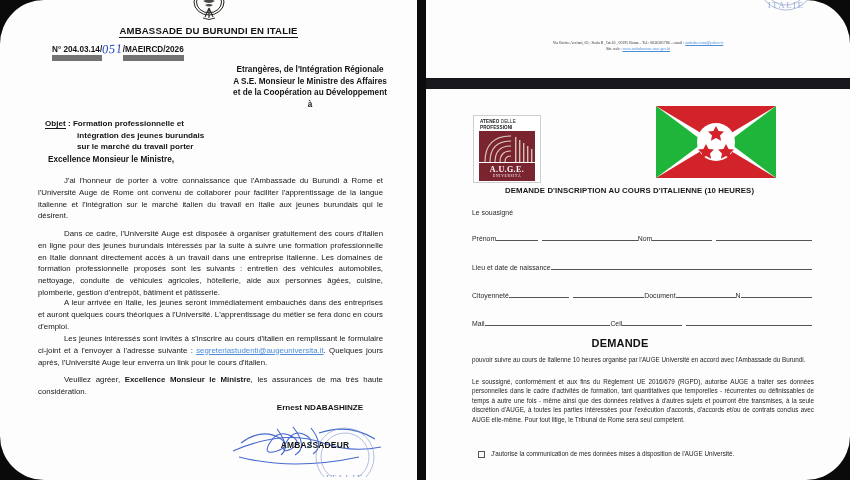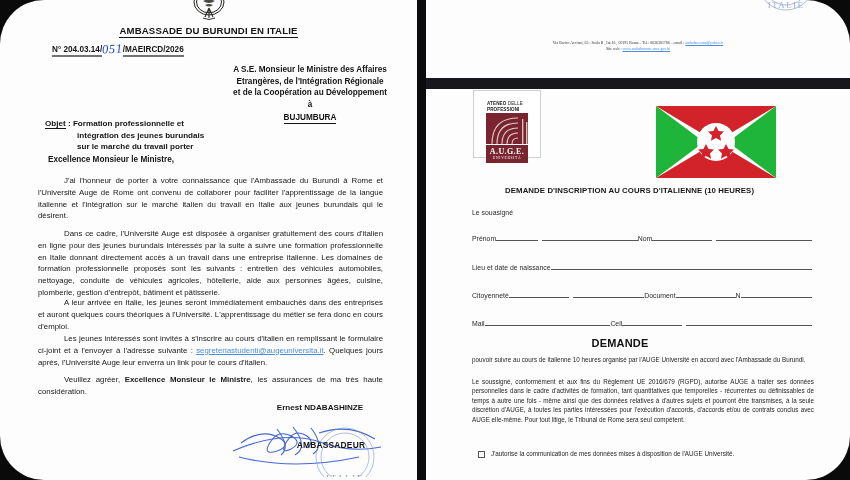--- a/index.html
+++ b/index.html
@@ -19,21 +19,21 @@
   .amb-title{
     position:absolute;left:0;top:25px;width:417px;text-align:center;
     font-size:9.6px;font-weight:bold;color:#141414;letter-spacing:.15px;
   }
   .amb-title span{border-bottom:1px solid #141414;padding-bottom:1px;}
 
   .ref-line{
     position:absolute;left:52px;top:41px;font-size:8.2px;font-weight:bold;color:#141414;
     white-space:nowrap;
   }
-  .ref-line .u{border-bottom:2px solid #737373;padding-bottom:.5px;}
+  .ref-line .u{border-bottom:6px solid #737373;padding-bottom:.5px;}
   .ref-hand{
     font-family:"Liberation Serif",serif;color:#1f47c4;font-size:12.5px;
     font-style:italic;font-weight:400;letter-spacing:.6px;
     display:inline-block;transform:translateY(1px) rotate(-3deg);
   }
 
   .addressee{
     position:absolute;left:210px;top:64px;width:200px;text-align:center;
     font-size:8.2px;font-weight:bold;color:#141414;line-height:1.42;
   }
@@ -63,21 +63,21 @@
   .p5{top:374px;}
   .mail-link{color:#4b8ddb;text-decoration:underline;}
   .b{font-weight:bold;}
 
   .signer{
     position:absolute;left:250px;top:403px;width:140px;text-align:center;
     font-size:8.1px;font-weight:bold;color:#141414;
   }
   .sig-area{position:absolute;left:215px;top:405px;width:200px;height:70px;}
   .amb-word{
-    position:absolute;left:276px;top:440px;width:110px;text-align:center;
+    position:absolute;left:260px;top:440px;width:110px;text-align:center;
     font-size:8.4px;font-weight:bold;color:#141414;letter-spacing:.2px;
   }
 
   
   .divider{position:absolute;left:417px;top:0;width:9px;height:480px;background:#0b0b0d;}
 
   
   .page-right{
     position:absolute;left:426px;top:0;width:424px;height:480px;
     background:#fdfdfd;border-radius:0 44px 44px 0;overflow:hidden;
@@ -88,22 +88,22 @@
   }
   .footer-addr{
     position:absolute;left:0;top:40px;width:424px;text-align:center;
     font-size:3.9px;color:#333;line-height:1.55;font-family:"Liberation Serif",serif;
   }
   .footer-addr a{color:#4b8ddb;text-decoration:underline;}
 
   .blackbar{position:absolute;left:0;top:78px;width:424px;height:11px;background:#18181c;}
 
   .logo-auge{
-    position:absolute;left:47px;top:90px;width:68px;height:68px;
-    background:#fff;border:1px solid #cfcfcf;box-sizing:border-box;padding:9px;
+    position:absolute;left:47px;top:115px;width:68px;height:68px;
+    background:#fff;border:1px solid #cfcfcf;box-sizing:border-box;padding:2px;
   }
   .auge-top{font-size:4.6px;font-weight:bold;color:#1a1a1a;line-height:1.22;letter-spacing:.1px;padding:1px 0 0 4px;}
   .auge-top .lt{font-weight:400;}
   .auge-box{
     margin:1px 3px 0 3px;height:31px;background:#7a2430;position:relative;overflow:hidden;
   }
   .auge-name{
     margin:1px 3px 0 3px;height:18px;background:#7a2430;color:#fff;text-align:center;
     font-family:"Liberation Serif",serif;
   }
@@ -180,25 +180,24 @@
 
       <div class="amb-title">
         <span>AMBASSADE DU BURUNDI EN ITALIE</span>
       </div>
 
       <div class="ref-line">
         <span class="u"><span>N° 204.03.14/</span></span><span class="ref-hand">051</span><span class="u"><span>/MAEIRCD/2026</span></span>
       </div>
 
       <div class="addressee">
+        <div>Etrangères, de l'Intégration Régionale</div>
         <div>A S.E. Monsieur le Ministre des Affaires</div>
-        <div>Etrangères, de l'Intégration Régionale</div>
         <div>et de la Coopération au Développement</div>
         <div>à</div>
-        <div><span class="city">BUJUMBURA</span></div>
       </div>
 
       <div class="objet">
         <span class="lbl">Objet</span><span> : </span><span>Formation professionnelle et</span>
         <span class="ind">intégration des jeunes burundais</span>
         <span class="ind">sur le marché du travail porter</span>
       </div>
 
       <div class="salut">Excellence Monsieur le Ministre,</div>
 

